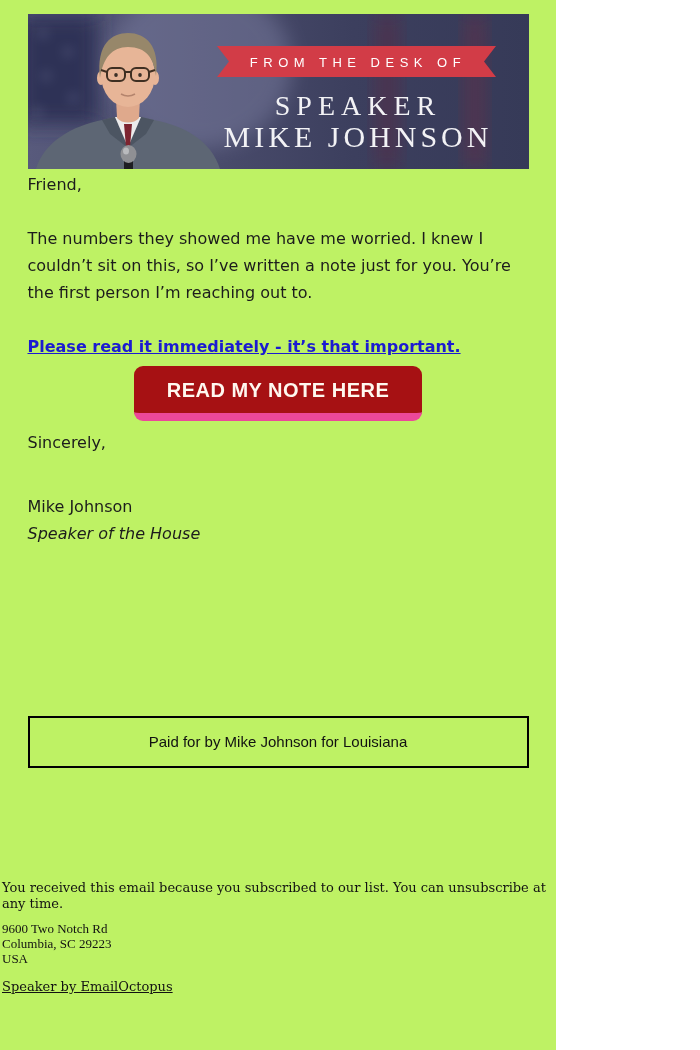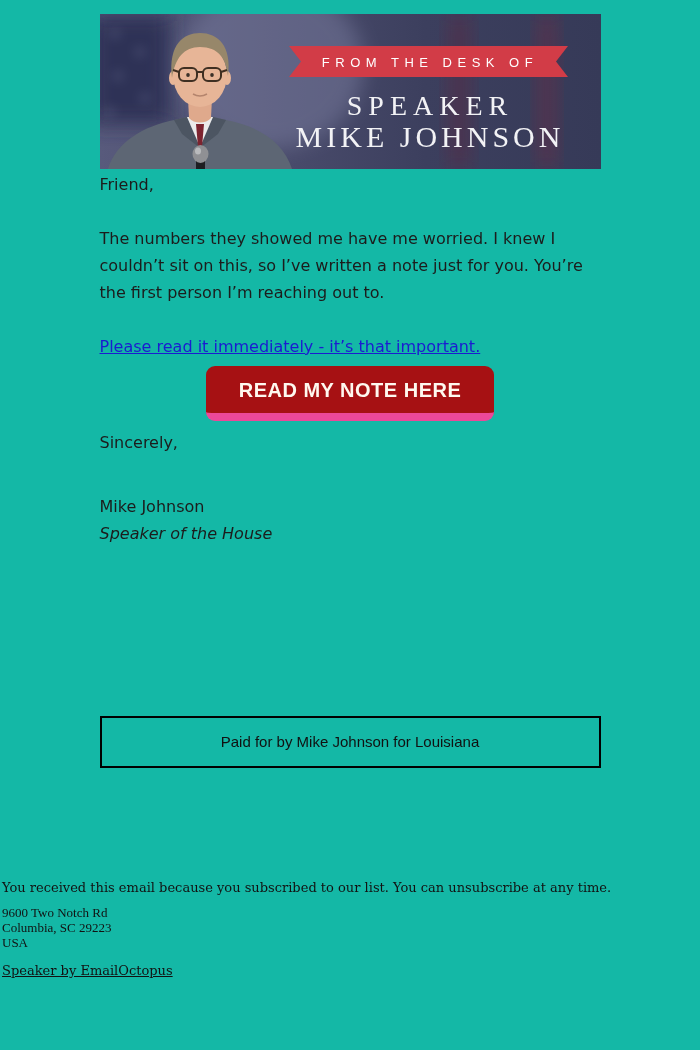--- a/index.html
+++ b/index.html
@@ -1,30 +1,30 @@
 <!DOCTYPE html>
 <html><head>
 <meta charset="utf-8">
 <style>
   html, body { margin: 0; padding: 0; background: #ffffff; }
   .page {
-    width: 700px;
+    width: 556px;
     min-height: 1050px;
-    background: #14b8a6;
+    background: #bef264;
     font-family: "DejaVu Sans", sans-serif;
     overflow: hidden;
   }
   .email-container { width: 501px; margin: 0 auto; padding-top: 14px; }
   .header-banner svg { display: block; }
 
   .copy { font-size: 16px; line-height: 27px; color: #1c1c1c; margin-top: 2px; }
   .copy p { margin: 27px 0; }
   .copy p.greeting { margin: 2px 0 0 0; }
   .copy p.link-line { margin: 27px 0 6px 0; }
-  .read-link { color: #1b1bd1; font-weight: normal; text-decoration: underline; text-align: right; }
+  .read-link { color: #1b1bd1; font-weight: bold; text-decoration: underline; text-align: right; }
 
   .cta-row { text-align: center; margin: 0 0 8px 0; }
   .cta-button {
     display: inline-block;
     background: #a61113;
     color: #fff8ef;
     font-family: "Liberation Sans", sans-serif;
     font-weight: bold;
     font-size: 20px;
     line-height: 20px;

